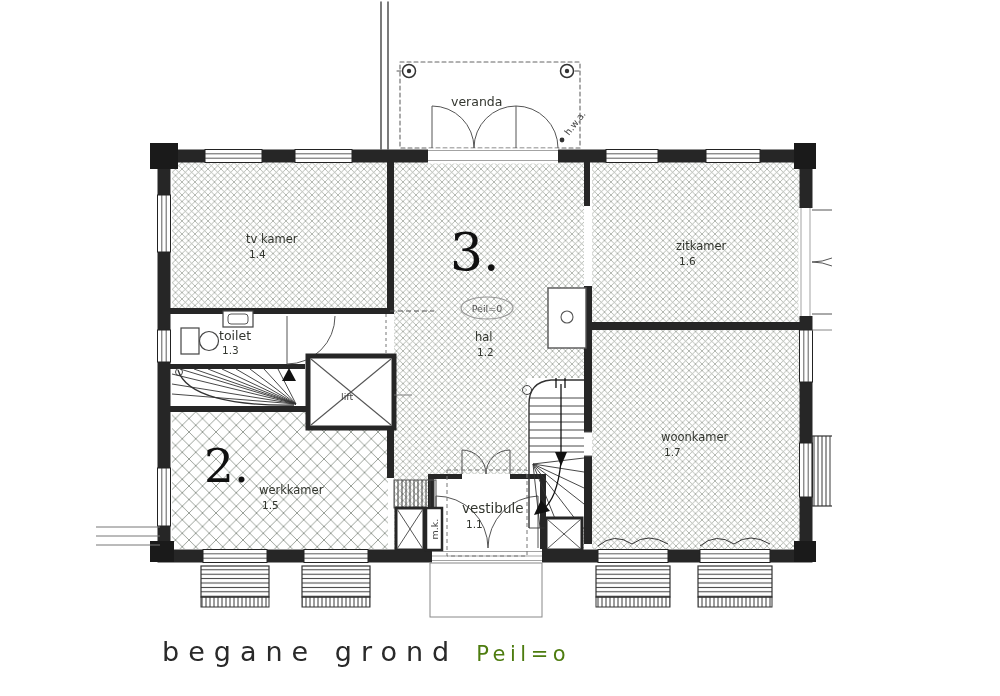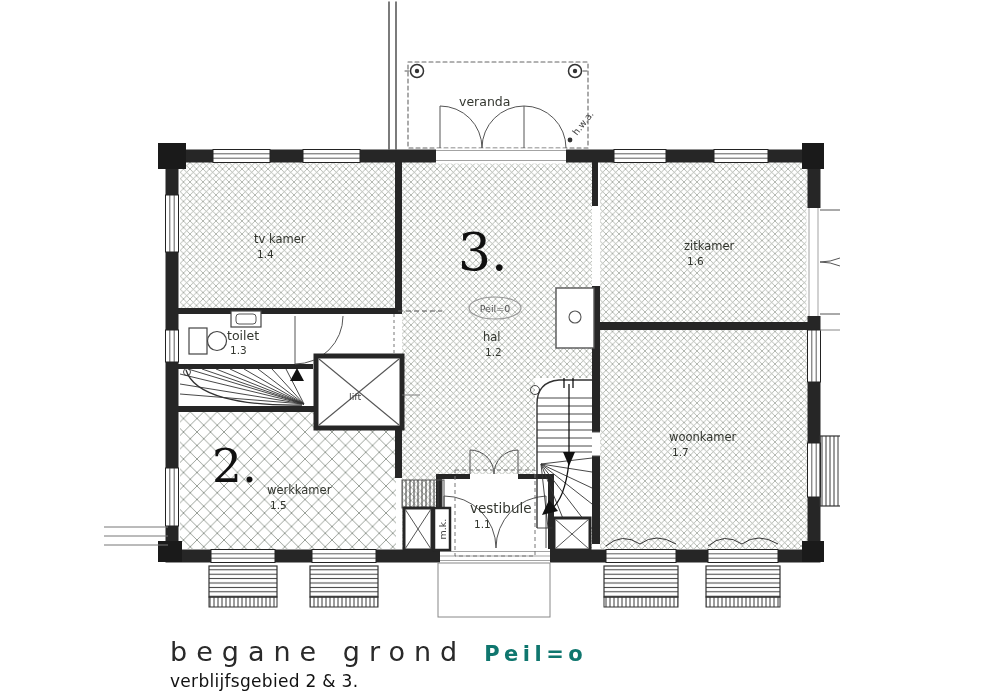--- a/index.html
+++ b/index.html
@@ -1,31 +1,31 @@
 <!DOCTYPE html>
 <html><head>
 <meta charset="utf-8">
 <style>
   html,body{margin:0;padding:0;background:#fff;}
   #stage{position:relative;width:832px;height:696px;background:#ffffff;overflow:hidden;
-         font-family:"DejaVu Sans",sans-serif;margin-left:8px;}
+         font-family:"DejaVu Sans",sans-serif;}
   svg{position:absolute;left:0;top:0;}
   svg text{fill:#33362f;font-family:"DejaVu Sans",sans-serif;}
   .room-label{font-size:11.5px;}
   .room-num{font-size:10.5px;}
   .label-md{font-size:12.5px;}
   .label-lg{font-size:13.5px;}
   .small-note{font-size:9.5px;fill:#444;}
   .big-num{font-family:"DejaVu Serif",serif;font-size:52px;fill:#101010;}
   .big-num2{font-family:"DejaVu Serif",serif;font-size:47px;fill:#101010;}
   .peil-txt{font-size:9.5px;fill:#555;}
   #caption{position:absolute;left:162px;top:636px;color:#1c1c1c;}
   #caption .line1{display:flex;align-items:baseline;}
   #caption .title{font-size:27px;letter-spacing:9px;font-weight:400;color:#2a2a2a;}
-  #caption .level{font-size:21px;letter-spacing:4.5px;margin-left:18px;color:#0f766e;font-weight:bold;}
+  #caption .level{font-size:21px;letter-spacing:4.5px;margin-left:18px;color:#4d7c0f;}
   #caption .sub{font-size:17px;letter-spacing:0.3px;margin-top:4px;color:#111;}
 </style>
 </head>
 <body>
 
 <div id="stage">
 <svg width="1000" height="696" viewBox="0 0 1000 696">
   <defs>
     <pattern id="hatchRoom" width="6.5" height="6.5" patternUnits="userSpaceOnUse">
       <path d="M0 0 L6.5 6.5 M6.5 0 L0 6.5" stroke="#9aa198" stroke-width="0.75" fill="none"></path>
@@ -358,15 +358,14 @@
       <text class="room-num" x="466" y="528">1.1</text>
     </g>
   </g>
 </svg>
 
 <div id="caption">
   <div class="line1">
     <span class="title">begane grond</span>
     <span class="level">Peil=o</span>
   </div>
-  <div class="sub">verblijfsgebied 2 &amp; 3.</div>
 </div>
 </div>
 
 </body></html>

